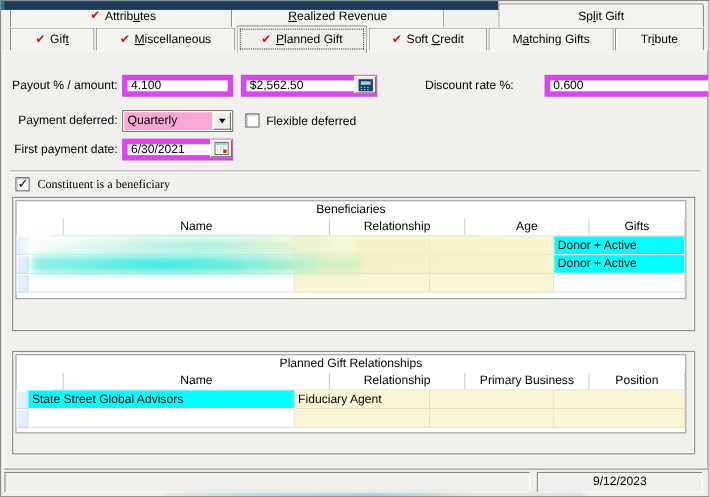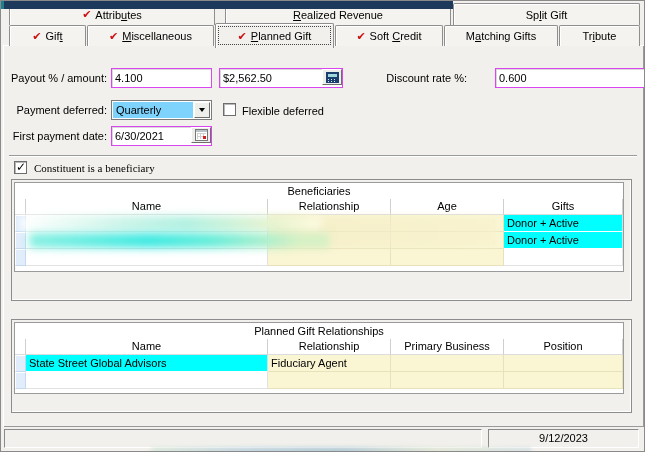--- a/index.html
+++ b/index.html
@@ -29,21 +29,21 @@
   
   .content{
     position:absolute;left:2px;top:44px;width:641px;height:382px;
     background:#f1f0ec;z-index:1;
     box-shadow:inset 1px 1px 0 #ffffff, inset -1px -1px 0 #9a9a9a;
   }
   
   .lbl{position:absolute;line-height:13px;z-index:2;}
   .r{text-align:right;}
   .tb{
-    position:absolute;background:#fff;border:1px solid #d946ef;
+    position:absolute;background:#fff;border:5px solid #d946ef;
     box-shadow:inset 1px 1px 0 #d9d9d9;
     font-family:"Liberation Sans","DejaVu Sans",sans-serif;font-size:11px;
     padding:0 3px;z-index:2;outline:none;color:#000;
   }
   .mini-btn{
     position:absolute;width:20px;height:16px;top:1px;right:1px;
     background:#eeeeea;border:1px solid;border-color:#ffffff #6d6d6d #6d6d6d #ffffff;
     display:flex;align-items:center;justify-content:center;z-index:3;cursor:default;
   }
   .tb-wrap{position:absolute;z-index:2;}
@@ -55,39 +55,39 @@
     box-shadow:3px 0 0 #cfeaea,6px 0 0 #cfeaea,0 2px 0 #cfeaea,3px 2px 0 #cfeaea,6px 2px 0 #cfeaea;}
   
   .cal-icon{position:relative;width:13px;height:12px;background:#fff;border:1px solid #777;display:block;}
   .cal-icon::before{content:"";position:absolute;left:0;top:0;right:0;height:2px;background:#b8c4cc;}
   .cal-icon::after{content:"";position:absolute;right:1px;bottom:1px;width:3px;height:3px;background:#cc2222;}
   .cal-grid{position:absolute;left:1px;top:3px;right:1px;bottom:1px;
     background-image:linear-gradient(#cfcfcf 1px,transparent 1px),linear-gradient(90deg,#cfcfcf 1px,transparent 1px);
     background-size:3px 3px;}
   
   .combo{position:absolute;background:#fff;border:1px solid #7b7b7b;z-index:2;}
-  .combo-sel{position:absolute;left:1px;top:1px;right:18px;bottom:1px;background:#7dd3fc;
+  .combo-sel{position:absolute;left:1px;top:1px;right:18px;bottom:1px;background:#f9a8d4;
     line-height:16px;padding-left:3px;overflow:hidden;}
   .combo-btn{position:absolute;right:1px;top:1px;width:16px;bottom:1px;background:#eeeeea;
     border:1px solid;border-color:#ffffff #6d6d6d #6d6d6d #ffffff;
     display:flex;align-items:center;justify-content:center;cursor:default;}
   .arrow{width:0;height:0;border-left:3px solid transparent;border-right:3px solid transparent;border-top:4px solid #000;}
   
   .cbx{position:absolute;width:13px;height:13px;background:#fff;border:1px solid #6d6d6d;
     box-shadow:inset 1px 1px 0 #b8b8b8;z-index:2;cursor:default;}
   .cbx.checked::after{content:"✓";position:absolute;left:1px;top:-2px;font-size:12px;font-weight:bold;}
   
   .sep{position:absolute;left:8px;top:154px;width:628px;height:2px;
     border-top:1px solid #9a9a9a;border-bottom:1px solid #ffffff;z-index:2;}
   
   .group{position:absolute;background:#f1f0ec;border:1px solid #8c8c8c;
     box-shadow:inset -1px -1px 0 #ffffff;z-index:2;}
   .grid{position:absolute;background:#fff;border:1px solid #9a9a9a;overflow:hidden;}
   .g-title{height:16px;line-height:16px;text-align:center;}
-  .g-head{display:flex;height:16px;line-height:15px;}
+  .g-head{display:flex;height:16px;line-height:15px;margin-left:32px;}
   .g-head .cell{text-align:center;border-right:1px solid #cfcfcf;border-bottom:1px solid #dcdcdc;}
   .g-row{display:flex;height:17px;line-height:16px;}
   .cell{overflow:hidden;white-space:nowrap;}
   .w-rh{width:11px;flex:none;}
   .w-a{width:242px;flex:none;}
   .w-b{width:123px;flex:none;}
   .w-c{width:113px;flex:none;}
   .w-d{flex:1;}
   .rh{background:#e1edfb;border:1px solid #fff;border-right-color:#c5d8ef;border-bottom-color:#c5d8ef;}
   .y{background:#faf6d4;border-right:1px solid #e8e2bc;border-bottom:1px solid #e8e2bc;}
@@ -117,21 +117,21 @@
 <div class="screen">
 
   <div class="navy-strip">
     <div class="teal-corner"></div>
   </div>
 
   <div class="tab r1" style="left:8px;width:206px;">
     <span class="chk">✔</span>
     <span class="tl"><span>Attrib</span><u>u</u><span>tes</span></span>
   </div>
-  <div class="tab r1" style="left:224px;width:226px;align-items:center;">
+  <div class="tab r1" style="left:209px;width:194px;align-items:center;">
     <span class="tl"><span></span><u>R</u><span>ealized Revenue</span></span>
   </div>
   <div class="tab r1" style="left:452px;width:187px;">
     <span class="tl"><span>Sp</span><u>l</u><span>it Gift</span></span>
   </div>
 
   <div class="tab r2" style="left:8px;width:77px;">
     <span class="chk">✔</span>
     <span class="tl"><span>Gif</span><u>t</u><span></span></span>
   </div>

